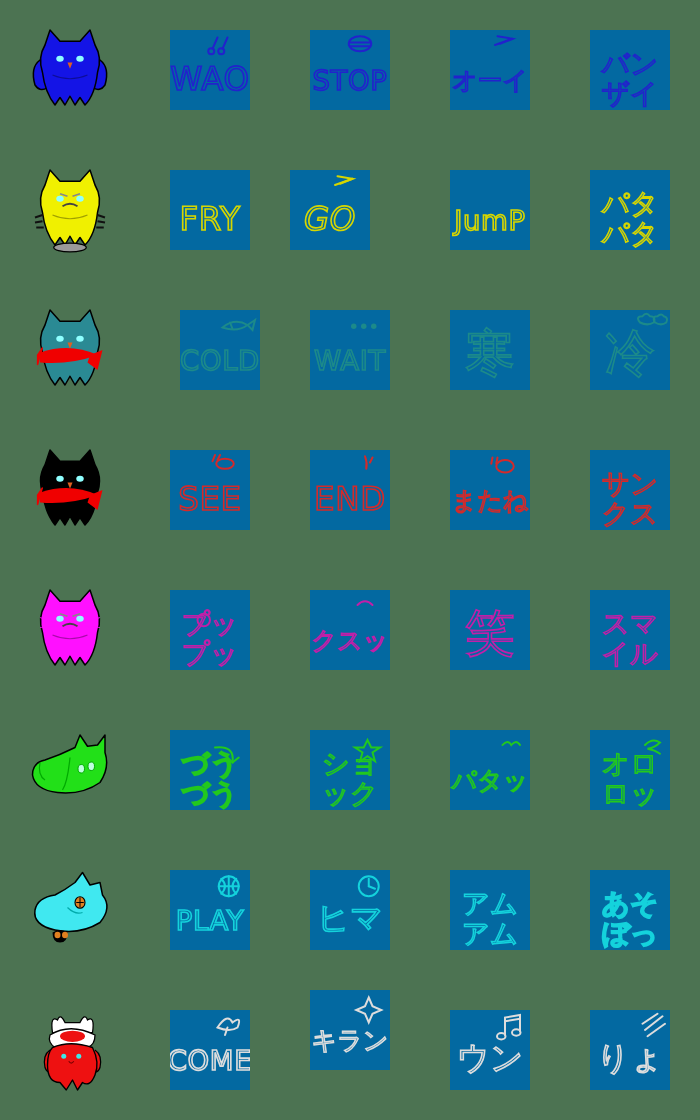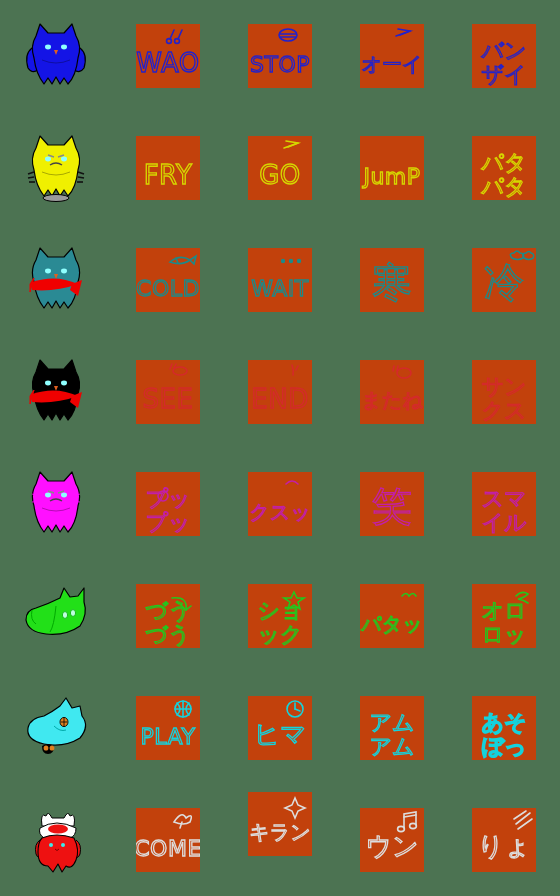--- a/index.html
+++ b/index.html
@@ -13,21 +13,21 @@
     position:relative;
     width:560px;height:896px;
   }
   .cell{
     position:absolute;
     width:112px;height:112px;
     display:flex;align-items:center;justify-content:center;
   }
   .tile{
     width:64px;height:64px;
-    background:#c2410c;
+    background:#0369a1;
     position:relative;
     overflow:hidden;
   }
   .tile svg{display:block;width:64px;height:64px;}
   .figure{
     width:72px;height:72px;
     position:relative;
   }
   .figure svg{display:block;width:72px;height:72px;}
 </style>
@@ -125,21 +125,21 @@
   </svg>
       </div>
     </div>
     <div class="cell" style="left: 112px; top: 112px;">
       <div class="tile" aria-label="FRY">
         <svg viewBox="0 0 64 64" xmlns="http://www.w3.org/2000/svg">
           <text x="32" y="48" text-anchor="middle" font-family="DejaVu Sans, sans-serif" font-size="26" fill="none" stroke="#D6D600" stroke-width="1.3" letter-spacing="0.5">FRY</text>
         </svg>
       </div>
     </div>
-    <div class="cell" style="left: 224px; top: 112px;">
+    <div class="cell" style="left: 208px; top: 112px; font-style: italic;">
       <div class="tile" aria-label="GO">
         <svg viewBox="0 0 64 64" xmlns="http://www.w3.org/2000/svg">
           <g stroke="#D6D600" fill="none" stroke-width="1.6" stroke-linecap="round">
             <path d="M36 12 L50 7 L38 5"></path>
             <path d="M50 7 L40 11"></path>
           </g>
           <text x="32" y="48" text-anchor="middle" font-family="DejaVu Sans, sans-serif" font-size="26" fill="none" stroke="#D6D600" stroke-width="1.3" letter-spacing="0.5">GO</text>
         </svg>
       </div>
     </div>
@@ -172,21 +172,21 @@
     <path d="M34 30 L38 30 L36 35 Z" fill="#E06020"></path>
     <path d="M22 40 Q36 46 50 40" stroke="#000" stroke-width="0.9" fill="none"></path>
 
     <path d="M10 40 L14 34 L10 48 Z" fill="#F00000" stroke="#F00000" stroke-width="1"></path>
     <path d="M12 38 Q36 30 58 40 Q36 48 12 46 Z" fill="#F00000"></path>
     <path d="M52 40 L62 36 L58 52 L50 46 Z" fill="#F00000"></path>
 
   </svg>
       </div>
     </div>
-    <div class="cell" style="left: 112px; top: 224px; text-align: right;">
+    <div class="cell" style="left: 120px; top: 224px; text-align: right;">
       <div class="tile" aria-label="COLD">
         <svg viewBox="0 0 64 64" xmlns="http://www.w3.org/2000/svg">
           <g stroke="#1C8A8A" fill="none" stroke-width="1.6" stroke-linecap="round">
             <path d="M34 14 Q44 6 54 12 Q46 18 34 14 Z"></path>
             <path d="M54 12 L60 8 L58 16 Z"></path>
             <path d="M40 10 L42 15"></path>
           </g>
           <text x="32" y="48" text-anchor="middle" font-family="DejaVu Sans, sans-serif" font-size="22" fill="none" stroke="#1C8A8A" stroke-width="1.3" letter-spacing="0.5">COLD</text>
         </svg>
       </div>
@@ -346,21 +346,21 @@
     <path d="M40 18 L44 8 L50 17 L58 16 L64 8 L64 22
              Q68 34 60 46 Q46 56 26 54 Q8 52 6 40 Q6 30 16 28
              Q28 24 40 18 Z" fill="#22E018" stroke="#000" stroke-width="1.2" stroke-linejoin="round"></path>
     <path d="M12 30 Q10 40 16 44" stroke="#0a0" stroke-width="1" fill="none"></path>
     <path d="M36 26 Q34 46 30 52" stroke="#0a0" stroke-width="1" fill="none"></path>
     <ellipse cx="45" cy="35" rx="2.6" ry="3.4" fill="#bfffe0" stroke="#0a0" stroke-width="0.8"></ellipse>
     <ellipse cx="53" cy="33" rx="2.6" ry="3.4" fill="#bfffe0" stroke="#0a0" stroke-width="0.8"></ellipse>
   </svg>
       </div>
     </div>
-    <div class="cell" style="left: 112px; top: 560px;">
+    <div class="cell" style="left: 112px; top: 560px; font-weight: bold;">
       <div class="tile" aria-label="づうづう">
         <svg viewBox="0 0 64 64" xmlns="http://www.w3.org/2000/svg">
           <g stroke="#22C81E" fill="none" stroke-width="1.6" stroke-linecap="round">
             <path d="M36 14 Q52 12 50 26"></path>
             <path d="M50 26 L45 21"></path>
             <path d="M50 26 L55 22"></path>
           </g>
           <text x="32" y="34" text-anchor="middle" font-family="DejaVu Sans, sans-serif" font-size="22" fill="none" stroke="#22C81E" stroke-width="1.2">づう</text>
               <text x="32" y="58" text-anchor="middle" font-family="DejaVu Sans, sans-serif" font-size="22" fill="none" stroke="#22C81E" stroke-width="1.2">づう</text>
         </svg>

